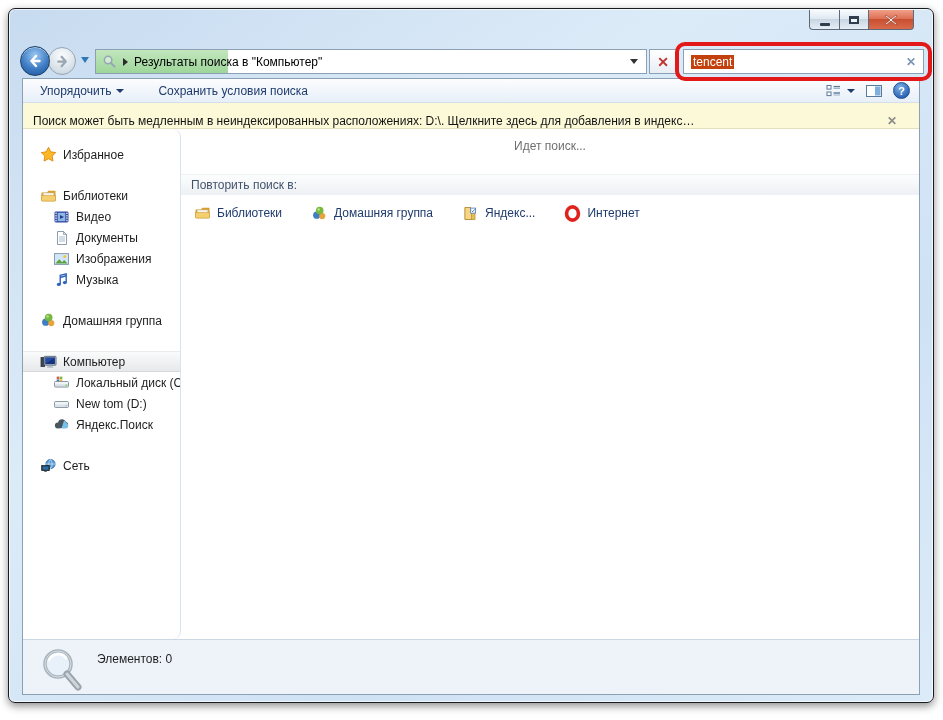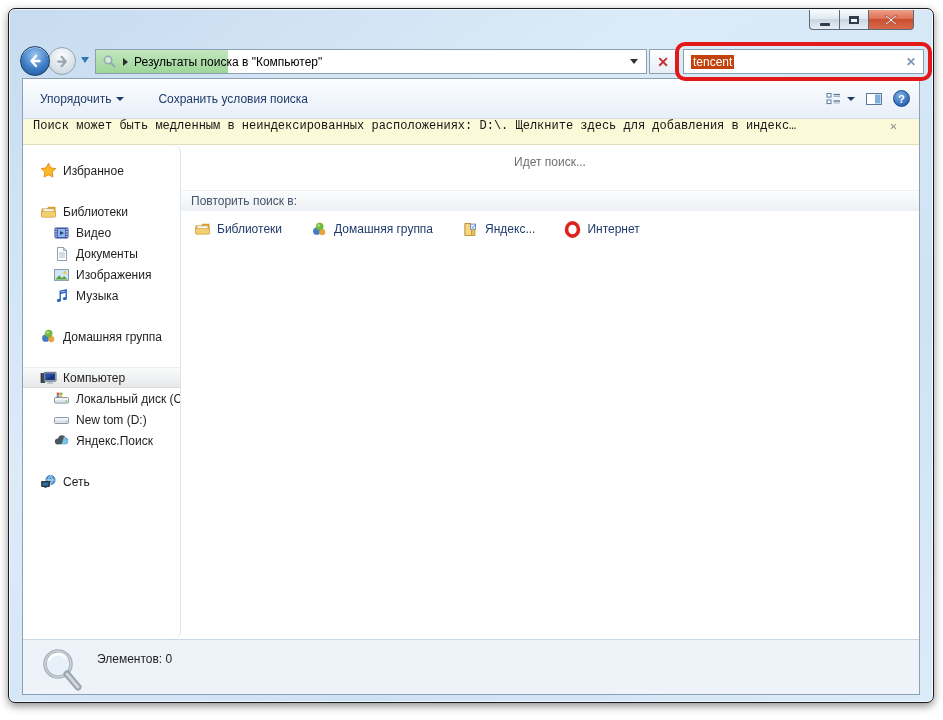--- a/index.html
+++ b/index.html
@@ -51,32 +51,32 @@
   .search-wrap { position:absolute; left:674px; top:3px; width:241px; height:25px; }
   .search-box { width:100%; height:100%; background:#fff; border:1px solid #8ba0b3;
     display:flex; align-items:center; padding:0 7px; }
   .search-value { background:#c2410c; color:#fff; padding:0 2px; }
   .search-clear { margin-left:auto; color:#7d96b4; font-size:12px; font-weight:bold; }
   .annotation { position:absolute; left:-8px; top:-7px; right:-8px; bottom:-7px;
     border:4px solid #e31818; border-radius:10px; pointer-events:none; z-index:5; }
   
   .client { position:absolute; left:13px; right:13px; top:69px; bottom:7px;
     background:#fff; border:1px solid #8ba0b3; display:flex; flex-direction:column; overflow:hidden; }
-  .toolbar { height:40px; flex:none; background:linear-gradient(#fcfdfe,#e7eff8);
+  .toolbar { height:24px; flex:none; background:linear-gradient(#fcfdfe,#e7eff8);
     border-bottom:1px solid #d4dfeb; display:flex; align-items:center; padding:0 9px; color:#1f3b6d; }
   .tb-btn { display:flex; align-items:center; gap:5px; padding:3px 8px; border-radius:2px; }
   .tb-caret { width:0; height:0; border-left:4px solid transparent; border-right:4px solid transparent;
     border-top:4px solid #1f3b6d; }
   .tb-right { margin-left:auto; display:flex; align-items:center; gap:10px; }
   .tb-icon { display:flex; align-items:center; }
   .help-circle { width:17px; height:17px; border-radius:50%; color:#fff; font-weight:bold; font-size:11px;
     background:radial-gradient(circle at 40% 30%, #7db2e8, #2a63b2 75%); border:1px solid #20508f;
     display:flex; align-items:center; justify-content:center; }
   .notify { height:26px; flex:none; background:#fcf9d8; border-bottom:1px solid #e3dfbc;
-    display:flex; align-items:flex-start; padding:0 10px; color:#141414;font-family:Liberation Mono, monospace; }
+    display:flex; align-items:flex-end; padding:0 10px; color:#141414; }
   .notify-close { margin-left:auto; color:#8b8b8b; font-weight:bold; font-size:12px; padding:0 12px; }
   .body { flex:1; display:flex; min-height:0; }
   .sidebar { width:158px; flex:none; border-right:1px solid #d7e4f1; padding-top:15px; overflow:hidden;border-radius:8px; }
   .nav-item { display:flex; align-items:center; height:21px; gap:6px; white-space:nowrap; padding-left:17px; }
   .nav-item.lvl1 { padding-left:30px; }
   .nav-item.selected { background:linear-gradient(#fafbfb,#e7e8ea);
     border-top:1px solid #ebecee; border-bottom:1px solid #d8d9db; }
   .nav-spacer { height:20px; }
   .nav-item .ic { width:17px; height:17px; flex:none; display:flex; align-items:center; justify-content:center; }
   .main { flex:1; min-width:0; }

